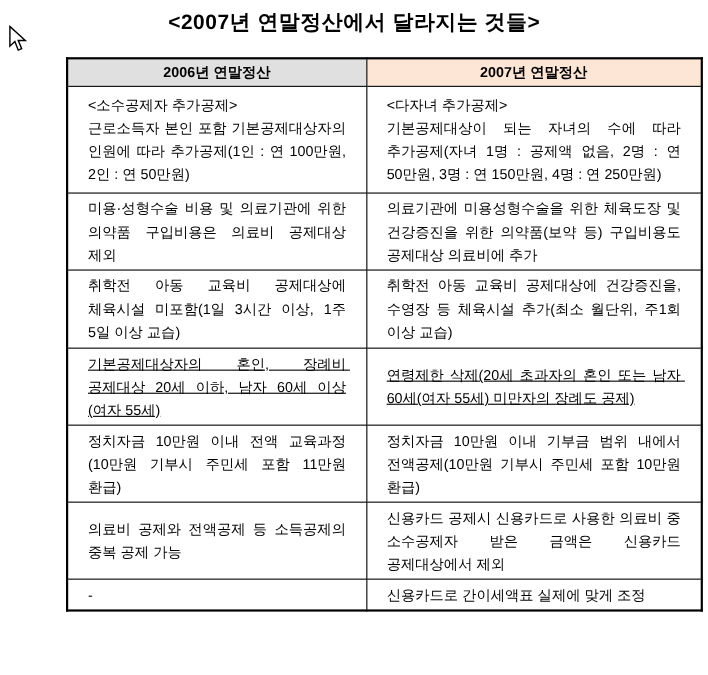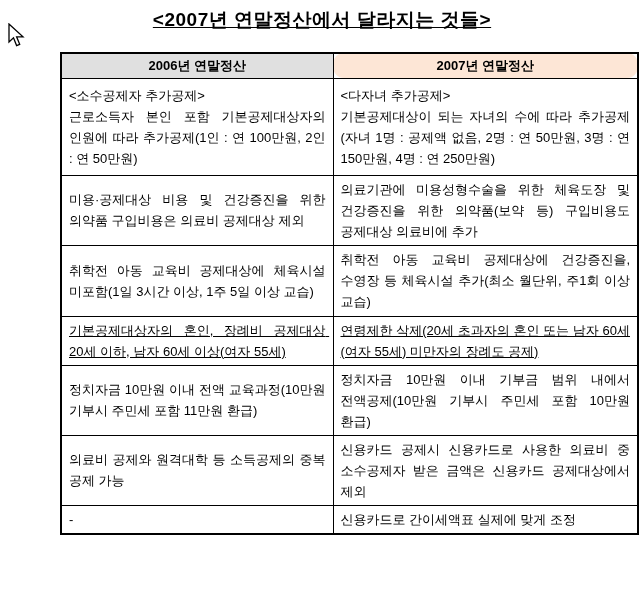--- a/index.html
+++ b/index.html
@@ -21,21 +21,20 @@
   .title {
     position: absolute;
     top: 7px;
     left: 0;
     width: 100%;
     text-align: center;
     font-size: 19px;
     font-weight: bold;
     letter-spacing: 0.5px;
     white-space: nowrap;
-    text-decoration: underline;
   }
   table.cmp {
     position: absolute;
     left: 60px;
     top: 52px;
     width: 577px;
     border-collapse: collapse;
     border: 2px solid #000000;
     table-layout: fixed;
   }
@@ -47,23 +46,23 @@
     vertical-align: middle;
   }
   table.cmp th {
     height: 25px;
     text-align: center;
     font-weight: bold;
     padding: 2px 4px;
     margin-left: 23px;
   }
   th.h2006 { background: #e0e0e0; }
-  th.h2007 { background: #fde6d6; border-radius: 11px; }
+  th.h2007 { background: #fde6d6; }
   table.cmp td {
-    padding: 3px 7px;
+    padding: 3px 18px;
     line-height: 21px;
     text-align: justify;
     white-space: pre-wrap;
     word-break: keep-all;
     margin-left: 44px;
   }
   tr.r0 td { height: 97px; }
   tr.r1 td { height: 57px; }
   tr.r2 td { height: 71px; }
   tr.r3 td { height: 73px; }
@@ -94,37 +93,37 @@
     </tr>
   </thead>
   <tbody>
     <tr class="r0">
       <td>&lt;소수공제자 추가공제&gt;
 근로소득자 본인 포함 기본공제대상자의 인원에 따라 추가공제(1인 : 연 100만원, 2인 : 연 50만원)</td>
       <td>&lt;다자녀 추가공제&gt;
 기본공제대상이 되는 자녀의 수에 따라 추가공제(자녀 1명 : 공제액 없음, 2명 : 연 50만원, 3명 : 연 150만원, 4명 : 연 250만원)</td>
     </tr>
     <tr class="r1">
-      <td>미용·공제대상 비용 및 건강증진을 위한 의약품 구입비용은 의료비 공제대상 제외</td>
+      <td>미용·성형수술 비용 및 의료기관에 위한 의약품 구입비용은 의료비 공제대상 제외</td>
       <td>의료기관에 미용성형수술을 위한 체육도장 및 건강증진을 위한 의약품(보약 등) 구입비용도 공제대상 의료비에 추가</td>
     </tr>
     <tr class="r2">
       <td>취학전 아동 교육비 공제대상에 체육시설 미포함(1일 3시간 이상, 1주 5일 이상 교습)</td>
       <td>취학전 아동 교육비 공제대상에 건강증진을, 수영장 등 체육시설 추가(최소 월단위, 주1회 이상 교습)</td>
     </tr>
     <tr class="r4">
       <td>기본공제대상자의 혼인, 장례비 공제대상 20세 이하, 남자 60세 이상(여자 55세)</td>
       <td>연령제한 삭제(20세 초과자의 혼인 또는 남자 60세(여자 55세) 미만자의 장례도 공제)</td>
     </tr>
     <tr class="r5">
       <td>정치자금 10만원 이내 전액 교육과정(10만원 기부시 주민세 포함 11만원 환급)</td>
       <td>정치자금 10만원 이내 기부금 범위 내에서 전액공제(10만원 기부시 주민세 포함 10만원 환급)</td>
     </tr>
     <tr class="r6">
-      <td>의료비 공제와 원격대학 등 소득공제의 중복 공제 가능</td>
+      <td>의료비 공제와 전액공제 등 소득공제의 중복 공제 가능</td>
       <td>신용카드 공제시 신용카드로 사용한 의료비 중 소수공제자 받은 금액은 신용카드 공제대상에서 제외</td>
     </tr>
     <tr class="r7">
       <td class="dash">-</td>
       <td>신용카드로 간이세액표 실제에 맞게 조정</td>
     </tr>
   </tbody>
 </table>
 
 </body></html>

